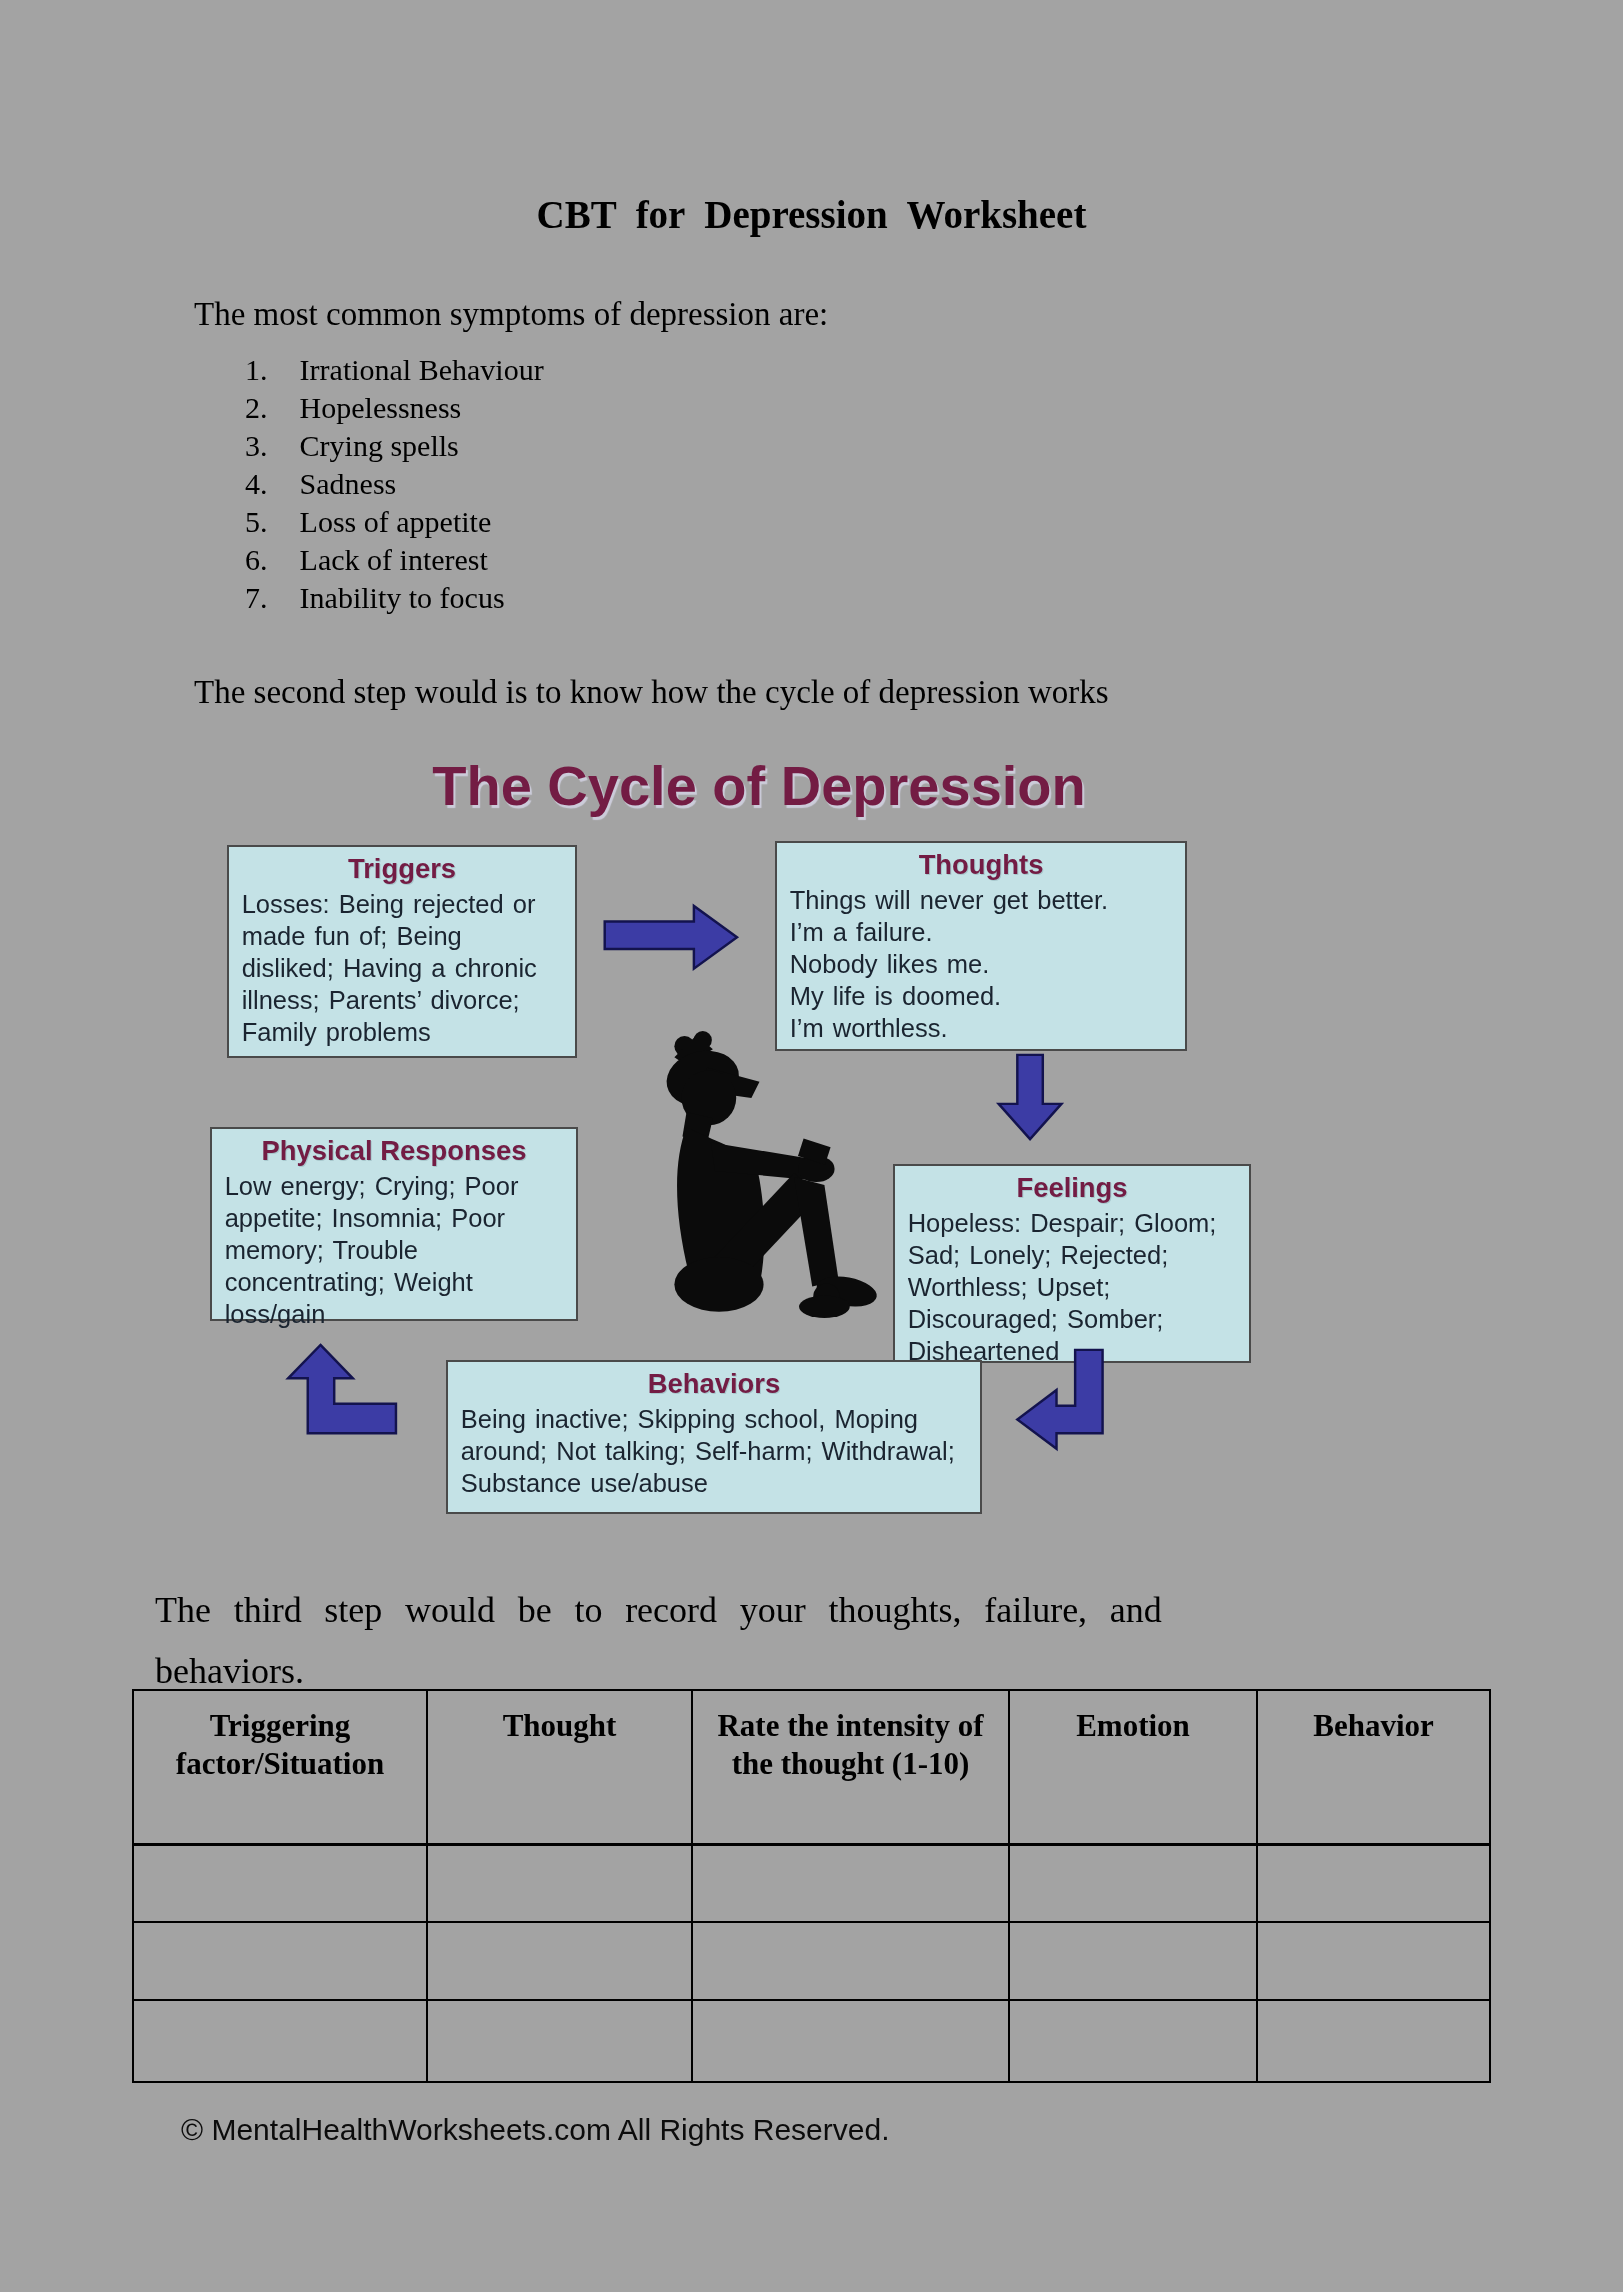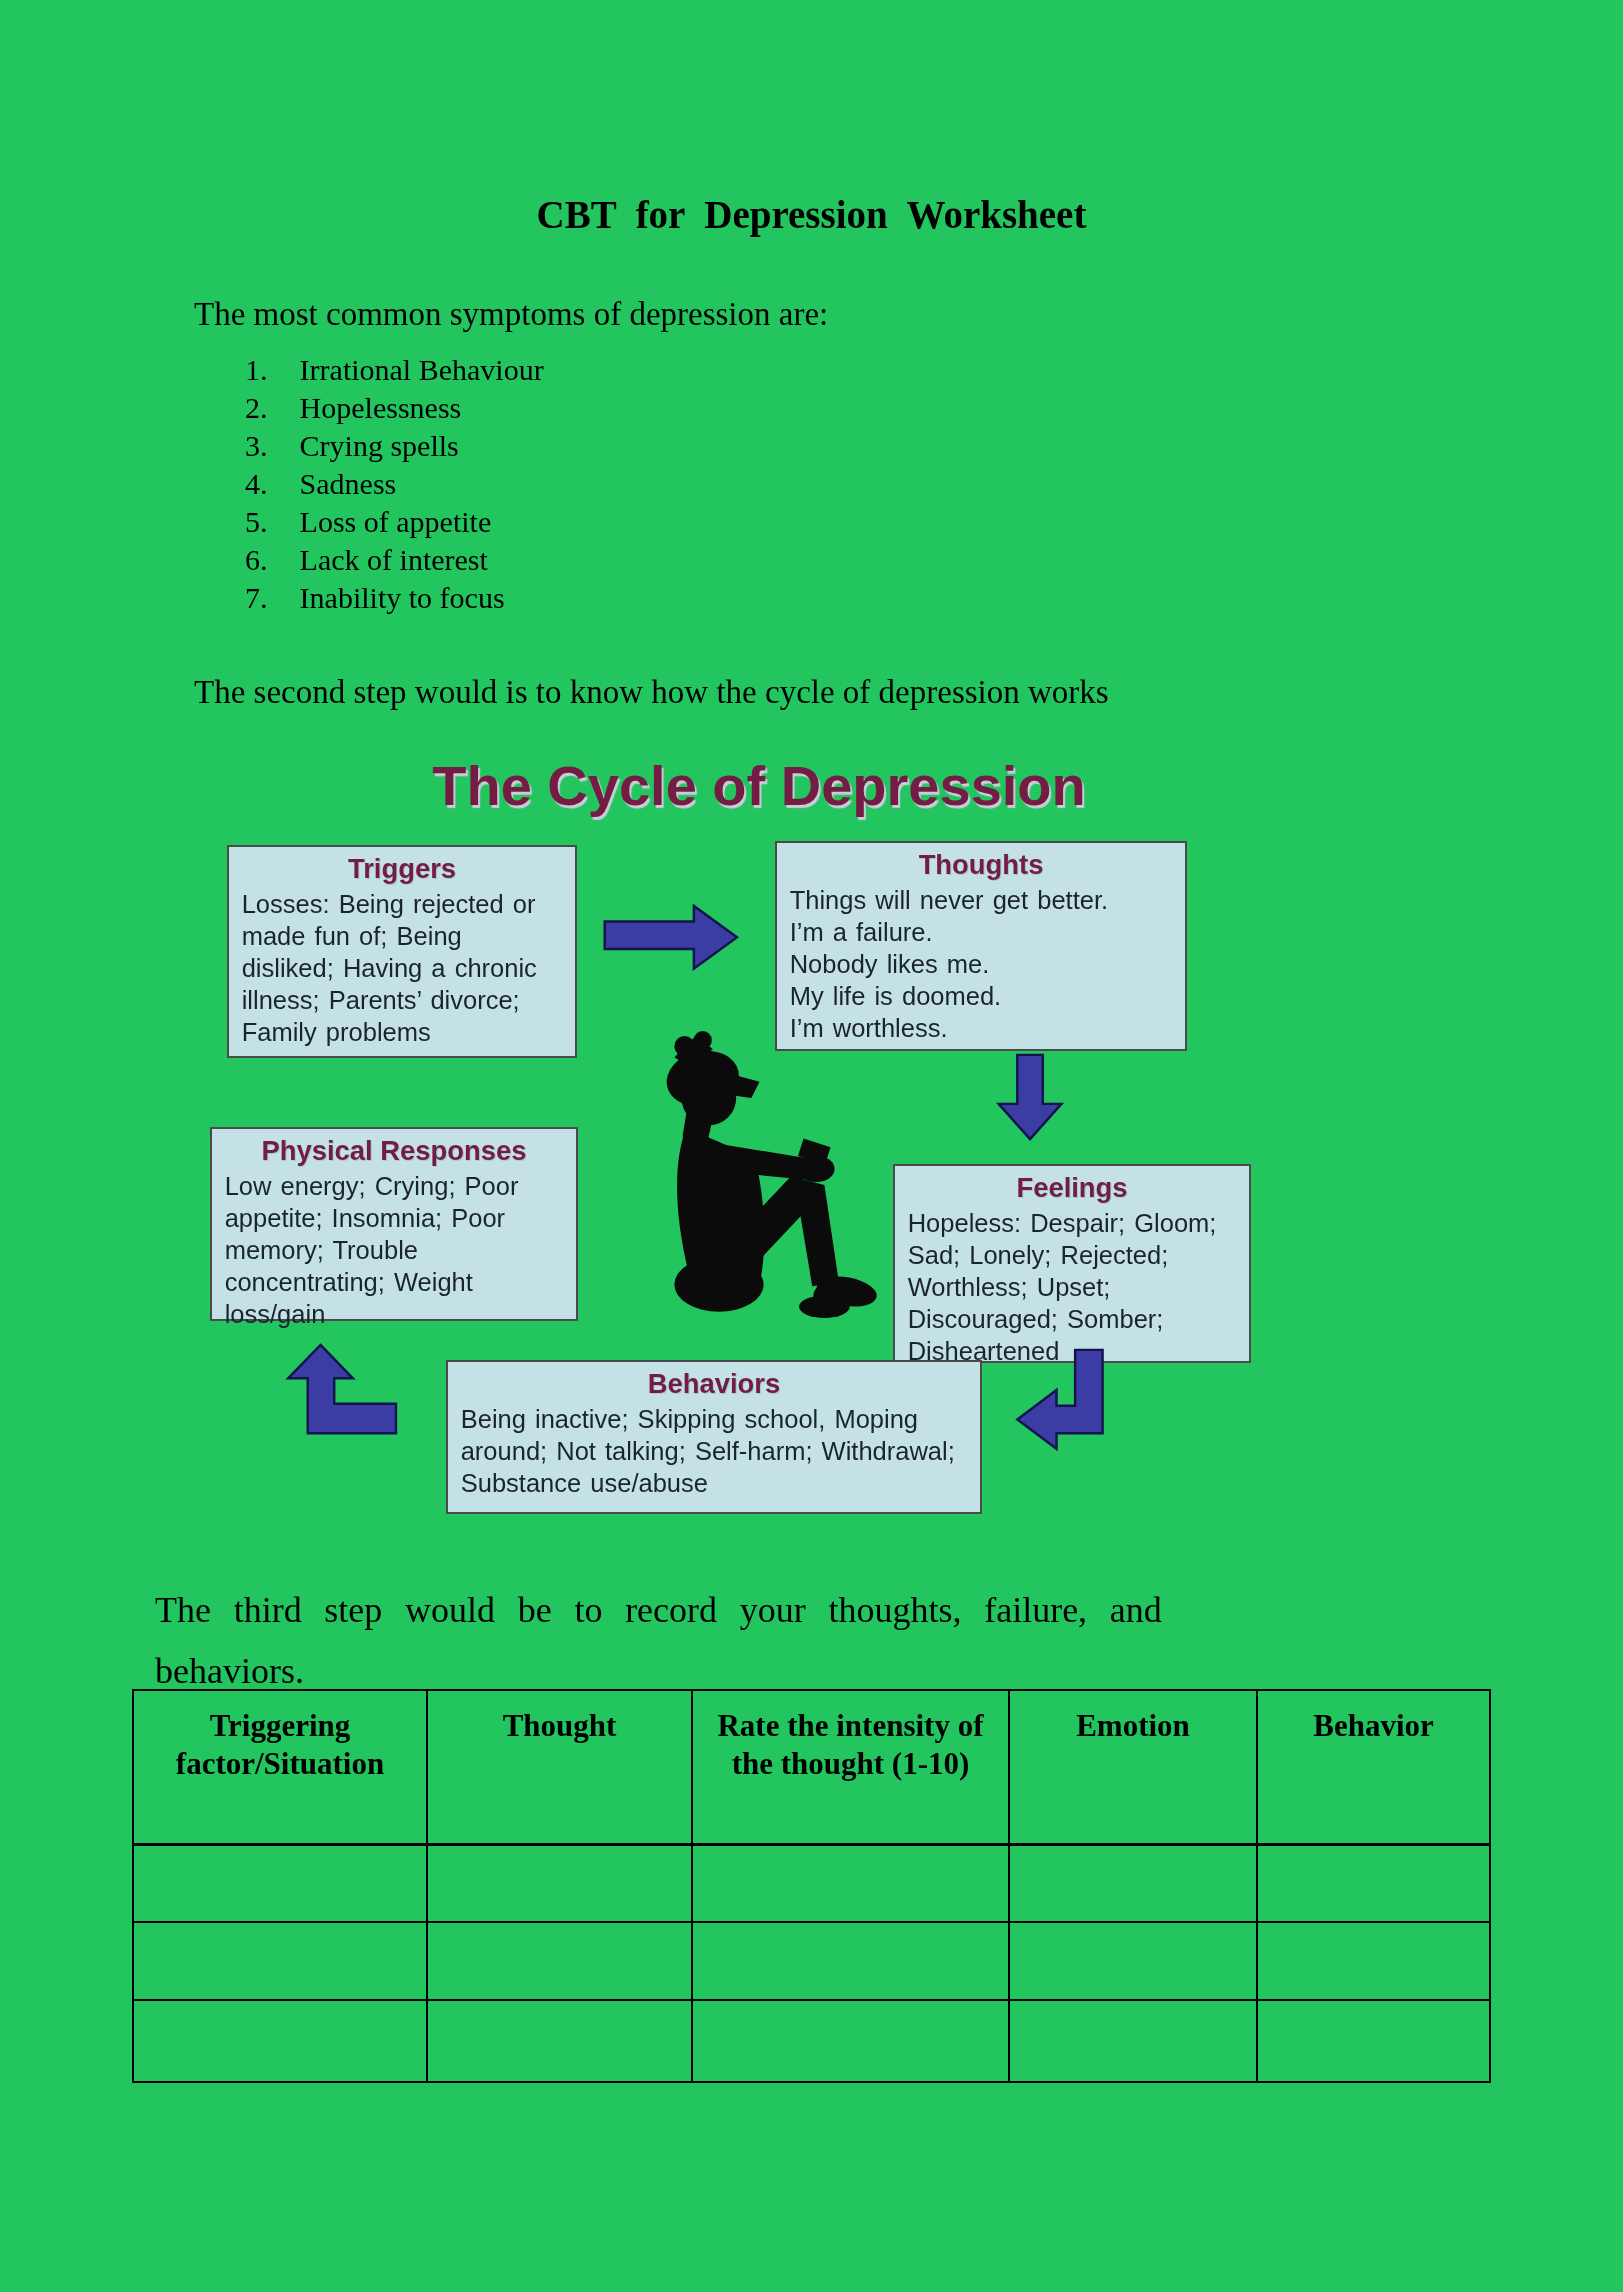--- a/index.html
+++ b/index.html
@@ -1,19 +1,19 @@
 <!DOCTYPE html>
 <html><head>
 <meta charset="utf-8">
 <style>
   html,body{margin:0;padding:0;background:#ffffff;}
   #page{
     position:relative;
     width:1623px;height:2293px;
-    background:#22c55e;
+    background:#a3a3a3;
     font-family:"Liberation Serif", serif;
     color:#000;
     overflow:hidden;
   }
   .abs{position:absolute;}
   
   .doc-title{
     top:192px;left:0;width:1623px;
     text-align:center;
     font-size:39px;font-weight:bold;
@@ -227,20 +227,21 @@
       <tr style="height:82px;" data-name="table-row">
         <td data-name="table-cell"></td>
           <td data-name="table-cell"></td>
           <td data-name="table-cell"></td>
           <td data-name="table-cell"></td>
           <td data-name="table-cell"></td>
       </tr>
     </tbody>
   </table>
 
+  <div class="abs footer" data-name="copyright-footer">© MentalHealthWorksheets.com All Rights Reserved.</div>
 
 </div>
 
 <style>
   
   [data-name="record-table"] th,
   [data-name="record-table"] td{
     border:2.9px solid #000;
   }
   [data-name="record-table"] thead th{

